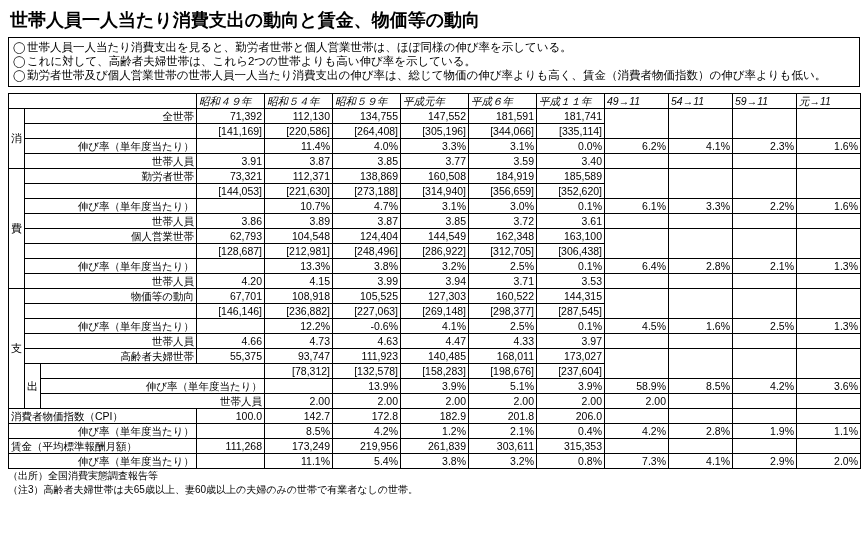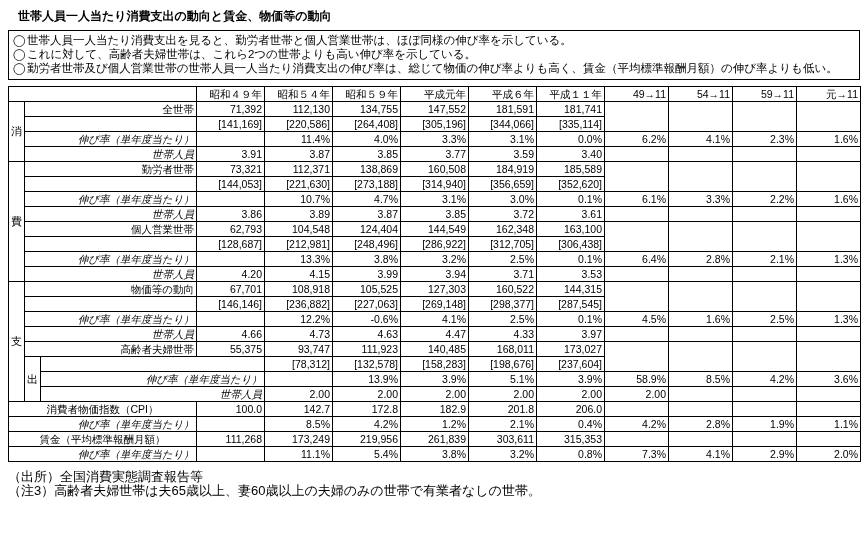--- a/index.html
+++ b/index.html
@@ -5,21 +5,21 @@
   html,body{margin:0;padding:0;}
   body{
     width:868px;height:543px;
     background:#ffffff;
     font-family:"Liberation Sans","DejaVu Sans",sans-serif;
     font-size:11px;
     color:#000000;
     overflow:hidden;
   }
   .page{position:relative;width:868px;height:543px;box-sizing:border-box;padding:6px 8px 0 8px;}
-  .title{font-size:12px;font-weight:bold;margin:2px 0 5px 10px;letter-spacing:0px;}
+  .title{font-size:18px;font-weight:bold;margin:2px 0 5px 2px;letter-spacing:0px;}
   .notebox{
     border:1px solid #000;
     padding:3px 4px 3px 4px;
     margin:0 0 6px 0;
     height:50px;
     box-sizing:border-box;
   }
   .note-line{display:flex;align-items:flex-start;line-height:13px;font-size:11.5px;margin-bottom:1px;}
   .note-bullet{width:14px;flex:none;text-align:left;}
   .note-text{flex:1;}
@@ -32,57 +32,57 @@
   table.main td,table.main th{
     border:1px solid #000;
     padding:0 2px;
     height:14px;
     line-height:13px;
     vertical-align:middle;
     font-weight:normal;
     overflow:hidden;
     white-space:nowrap;
   }
-  .hdr td{text-align:right;height:16px;}
+  .hdr td{text-align:left;height:16px;font-style:italic;}
   .num{text-align:right;padding-right:3px;}
-  .lbl{text-align:center;padding-left:3px;}
-  .lbl-r{text-align:right;padding-right:3px;font-style:italic;}
+  .lbl{text-align:left;padding-left:3px;}
+  .lbl-r{text-align:right;padding-right:3px;}
   .ctr{text-align:center;}
   
   .vcol{
     width:16px;
     text-align:center;
     vertical-align:middle;
     font-size:11px;
   }
   .noborder-l{border-left:none !important;}
   .noborder-r{border-right:none !important;}
   .grp{text-align:right;padding-left:3px;}
-  .footnotes{margin-top:8px;font-size:13px;line-height:13.5px;}
+  .footnotes{margin-top:0;font-size:10px;line-height:13.5px;}
   .footnotes div{margin-bottom:0px;}
 </style>
 </head>
 <body>
 
 <div class="page">
 
   <div class="title">世帯人員一人当たり消費支出の動向と賃金、物価等の動向</div>
 
   <div class="notebox">
     <div class="note-line">
       <span class="note-bullet">◯</span>
       <span class="note-text">世帯人員一人当たり消費支出を見ると、勤労者世帯と個人営業世帯は、ほぼ同様の伸び率を示している。</span>
     </div>
     <div class="note-line">
       <span class="note-bullet">◯</span>
       <span class="note-text">これに対して、高齢者夫婦世帯は、これら2つの世帯よりも高い伸び率を示している。</span>
     </div>
     <div class="note-line">
       <span class="note-bullet">◯</span>
-      <span class="note-text">勤労者世帯及び個人営業世帯の世帯人員一人当たり消費支出の伸び率は、総じて物価の伸び率よりも高く、賃金（平均標準報酬月額）の伸び率よりも低い。</span>
+      <span class="note-text">勤労者世帯及び個人営業世帯の世帯人員一人当たり消費支出の伸び率は、総じて物価の伸び率よりも高く、賃金（消費者物価指数）の伸び率よりも低い。</span>
     </div>
   </div>
 
   <table class="main">
     <colgroup>
       <col style="width:16px">
       <col style="width:16px">
       <col style="width:156px">
       <col style="width:68px">
       <col style="width:68px">

